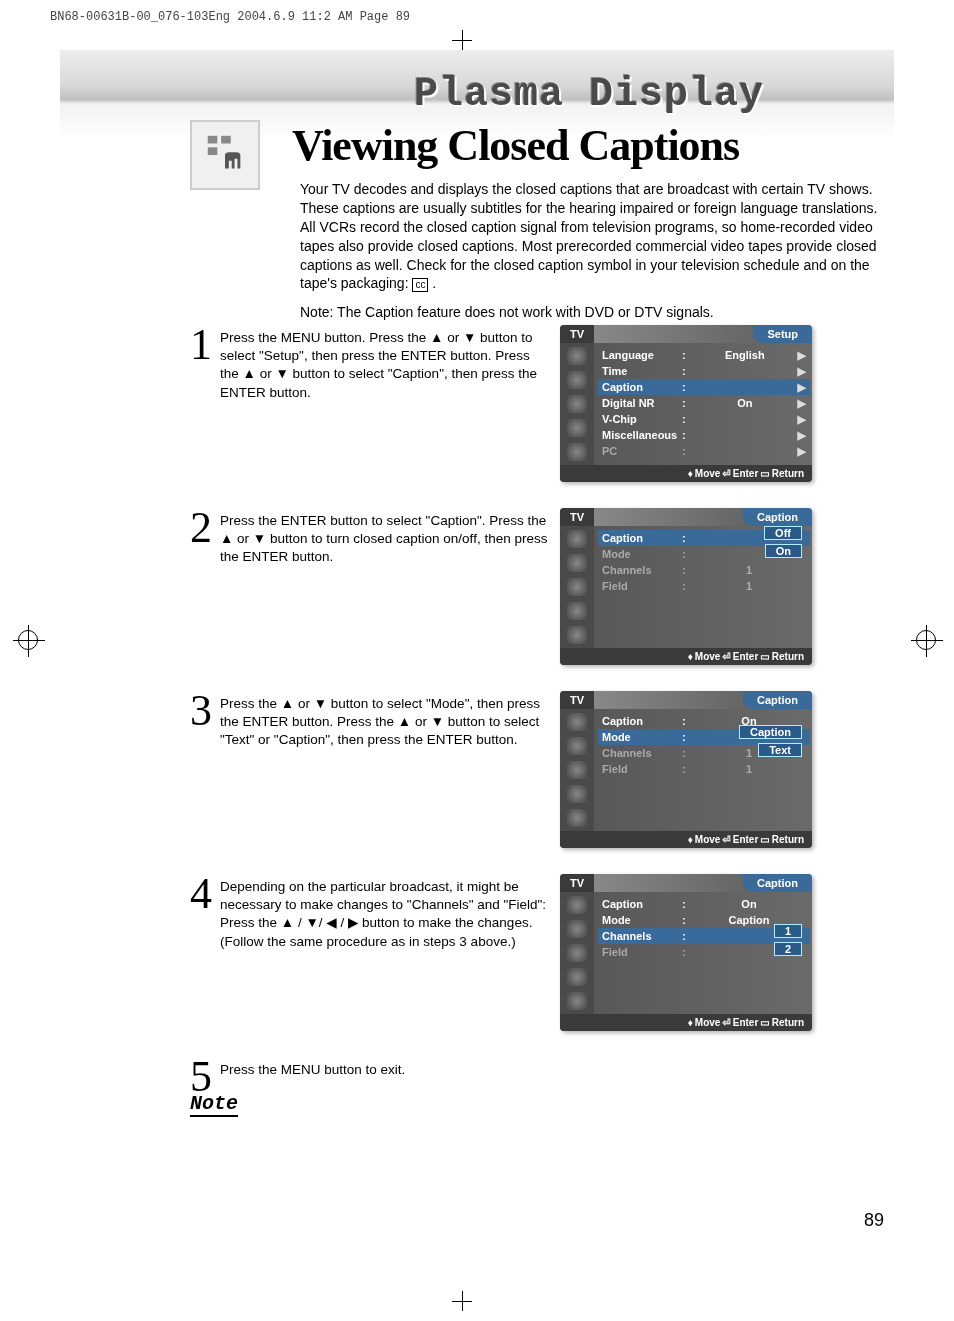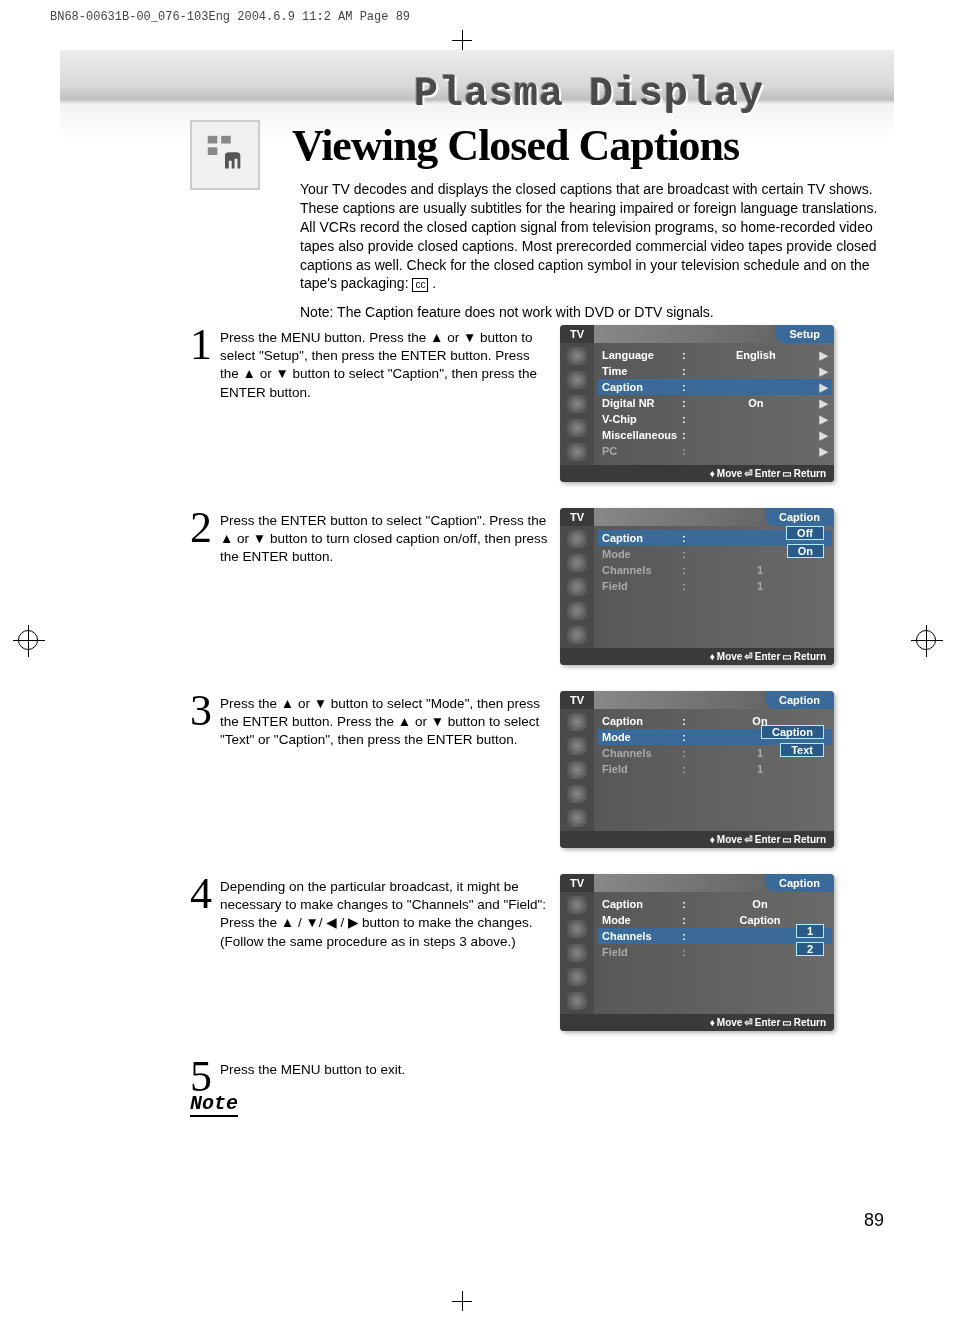--- a/index.html
+++ b/index.html
@@ -24,21 +24,21 @@
   .intro { position:absolute; top: 180px; left: 300px; width: 580px; font-size:14px; line-height:1.35; }
   .intro .cc-sym { display:inline-block; border:1px solid #000; font-size:10px; padding:0 2px; line-height:12px; }
   .note-line { margin-top:10px; }
 
   .steps { position:absolute; top: 325px; left: 190px; width: 700px; }
   .step { display:flex; margin-bottom: 8px; }
   .step-num { font-family: Georgia, serif; font-size:44px; font-weight:300; width:30px; line-height:0.9; }
   .step-text { flex:1; font-size:13.5px; line-height:1.35; padding-top:4px; padding-right:10px; max-width:340px; }
   .osd-wrap { width: 260px; }
 
-  .osd { width: 274px; background: linear-gradient(to right, #555, #6a6a6a); border-radius:4px; overflow:hidden; font-size:11px; color:#fff; box-shadow: 2px 2px 4px rgba(0,0,0,.3); margin-bottom:18px; }
+  .osd { width: 252px; background: linear-gradient(to right, #555, #6a6a6a); border-radius:4px; overflow:hidden; font-size:11px; color:#fff; box-shadow: 2px 2px 4px rgba(0,0,0,.3); margin-bottom:18px; }
   .osd-head { display:flex; }
   .osd-head .tv { background:#3a3a3a; padding:3px 10px; font-weight:bold; font-size:11px; }
   .osd-head .spacer { flex:1; background: linear-gradient(to right,#888,#666); }
   .osd-head .title { background:#3a6a99; color:#fff; padding:3px 14px; font-weight:bold; border-radius: 0 0 0 10px; }
   .osd-body { display:flex; }
   .osd-icons { width:34px; background:#4a4a4a; display:flex; flex-direction:column; align-items:center; padding:4px 0; gap:6px; }
   .osd-icons .ic { width:20px; height:18px; background: radial-gradient(circle,#888,#444); border-radius:3px; }
   .osd-rows { flex:1; padding:4px 6px 4px 8px; }
   .osd-row { display:flex; align-items:center; font-weight:bold; line-height:16px; position:relative; }
   .osd-row .lab { width:80px; }

